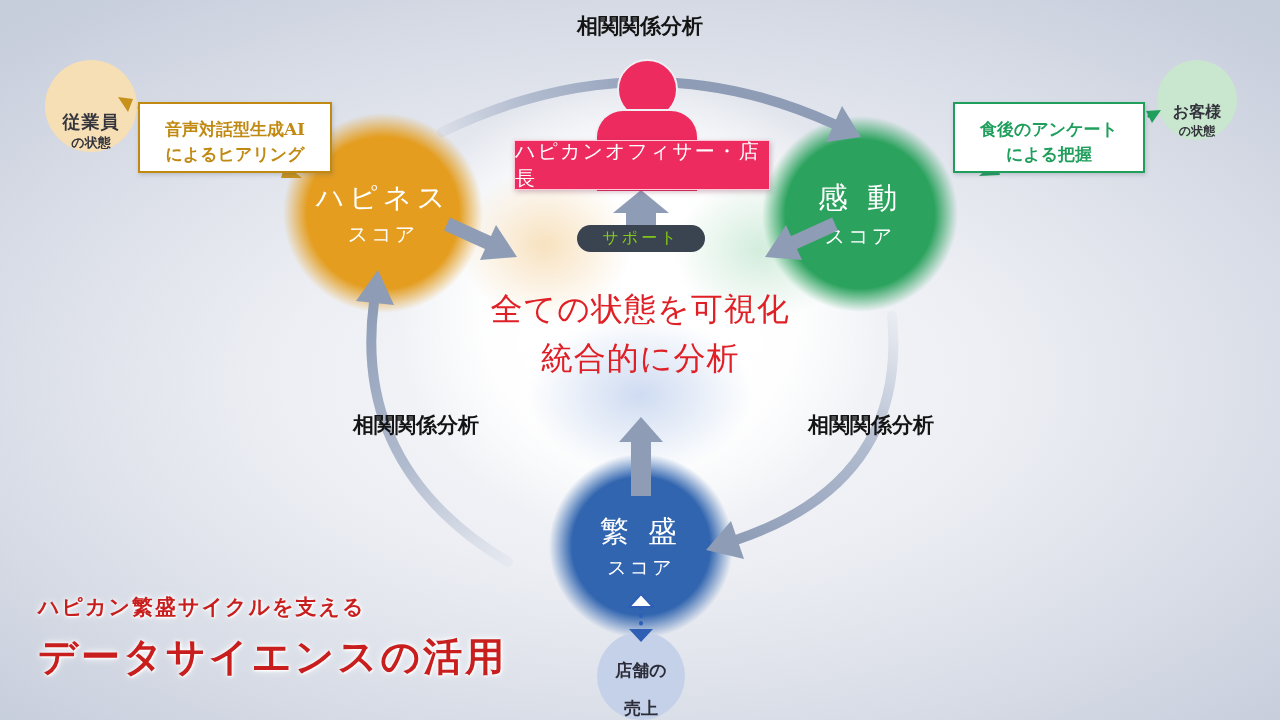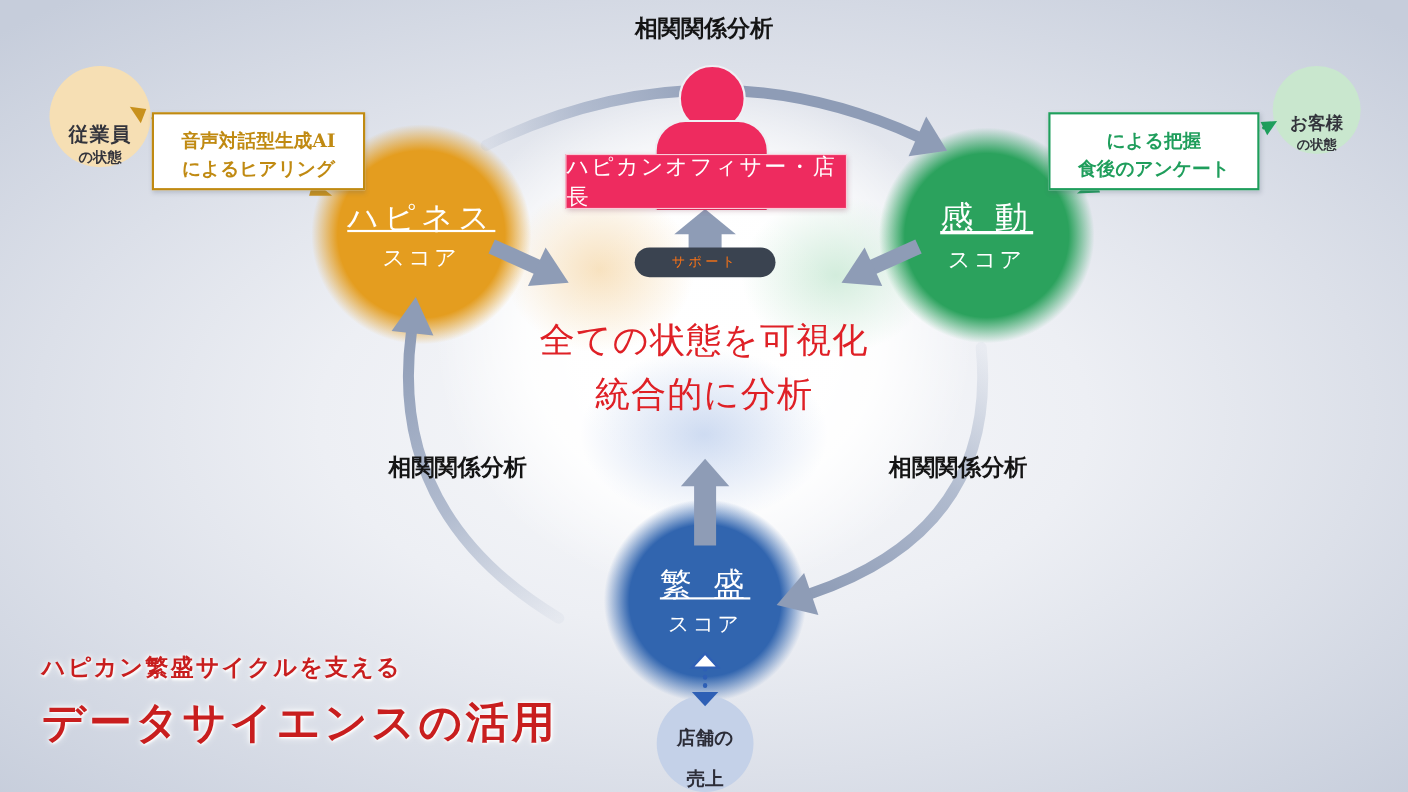--- a/index.html
+++ b/index.html
@@ -15,26 +15,26 @@
     background:radial-gradient(closest-side, rgba(255,255,255,.98) 48%, rgba(255,255,255,.88) 66%, rgba(255,255,255,0) 100%);}
   .tint-orange{left:425px;top:140px;width:240px;height:210px;
     background:radial-gradient(closest-side, rgba(238,186,104,.42), rgba(238,186,104,0) 72%);}
   .tint-green{left:640px;top:150px;width:240px;height:200px;
     background:radial-gradient(closest-side, rgba(140,208,165,.38), rgba(140,208,165,0) 72%);}
   .tint-blue{left:490px;top:290px;width:300px;height:210px;
     background:radial-gradient(closest-side, rgba(158,184,228,.5), rgba(158,184,228,0) 75%);}
   
   .node{display:flex;flex-direction:column;align-items:center;justify-content:center;
     text-align:center;color:#fff;}
-  .node .nm{letter-spacing:5px;text-decoration:underline;}
+  .node .nm{letter-spacing:5px;}
   .node .sb{letter-spacing:3px;}
   .node-happiness{left:283px;top:113px;width:200px;height:200px;
     background:radial-gradient(closest-side,#E49D1F 0%,#E49D1F 76%,rgba(228,157,31,0) 100%);}
   .node-happiness .nm{font-size:28px;} .node-happiness .sb{font-size:20px;margin-top:4px;}
-  .node-emotion{left:799px;top:116px;width:196px;height:196px;
+  .node-emotion{left:762px;top:116px;width:196px;height:196px;
     background:radial-gradient(closest-side,#2BA25D 0%,#2BA25D 76%,rgba(43,162,93,0) 100%);}
   .node-emotion .nm{font-size:30px;} .node-emotion .sb{font-size:20px;margin-top:4px;}
   .node-prosperity{left:549px;top:454px;width:184px;height:184px;
     background:radial-gradient(closest-side,#3165AF 0%,#3165AF 75%,rgba(49,101,175,0) 100%);}
   .node-prosperity .nm{font-size:29px;} .node-prosperity .sb{font-size:19px;margin-top:3px;}
   
   .mini{border-radius:50%;display:flex;flex-direction:column;align-items:center;
     justify-content:flex-end;text-align:center;color:#33343c;font-weight:bold;}
   .mini-employee{left:45px;top:60px;width:92px;height:92px;background:#F6DFB4;}
   .mini-employee .nm{font-size:18px;letter-spacing:1px;} .mini-employee .sb{font-size:13px;}
@@ -57,21 +57,21 @@
   
   .officer-head{left:617px;top:59px;width:57px;height:57px;border-radius:50%;
     background:#EE2B5F;border:2px solid #EFEFF4;}
   .officer-body{left:595px;top:109px;width:100px;height:80px;border-radius:28px 28px 0 0;
     background:#EE2B5F;border:2px solid #EFEFF4;border-bottom:none;}
   .officer-box{left:514px;top:140px;width:254px;height:48px;background:#EE2B5F;
     border:1px solid rgba(255,255,255,.75);box-shadow:1px 2px 5px rgba(120,40,70,.3);
     color:#fff;font-size:20px;letter-spacing:2px;display:flex;align-items:center;
     justify-content:center;}
   .support-badge{left:577px;top:225px;width:128px;height:27px;border-radius:14px;
-    background:#3A4350;color:#f97316;font-size:12px;letter-spacing:3px;
+    background:#3A4350;color:#84cc16;font-size:16px;letter-spacing:3px;
     display:flex;align-items:center;justify-content:center;}
   
   .center-msg{left:420px;top:288px;width:440px;text-align:center;color:#DF2026;}
   .center-msg .l1{font-size:32px;letter-spacing:1px;}
   .center-msg .l2{font-size:32px;letter-spacing:1px;margin-top:5px;}
   
   .footer{left:38px;top:593px;width:520px;color:#C81E1E;
     text-shadow:0 0 4px #fff,0 0 8px #fff,1px 1px 2px rgba(255,255,255,.95);}
   .footer .f1{font-size:21px;font-weight:bold;letter-spacing:2px;}
   .footer .f2{font-size:39px;font-weight:bold;letter-spacing:3px;margin-top:9px;}
@@ -194,22 +194,22 @@
   <div class="abs officer-head"></div>
   <div class="abs officer-body"></div>
   <div class="abs officer-box">ハピカンオフィサー・店長</div>
   <div class="abs support-badge">サポート</div>
 
   <div class="abs callout callout-left">
     <div>音声対話型生成AI</div>
     <div>によるヒアリング</div>
   </div>
   <div class="abs callout callout-right">
+    <div>食後のアンケート</div>
     <div>による把握</div>
-    <div>食後のアンケート</div>
   </div>
 
   <div class="abs corr corr-top">相関関係分析</div>
   <div class="abs corr corr-left">相関関係分析</div>
   <div class="abs corr corr-right">相関関係分析</div>
 
   <div class="abs footer">
     <div class="f1">ハピカン繁盛サイクルを支える</div>
     <div class="f2">データサイエンスの活用</div>
   </div>

